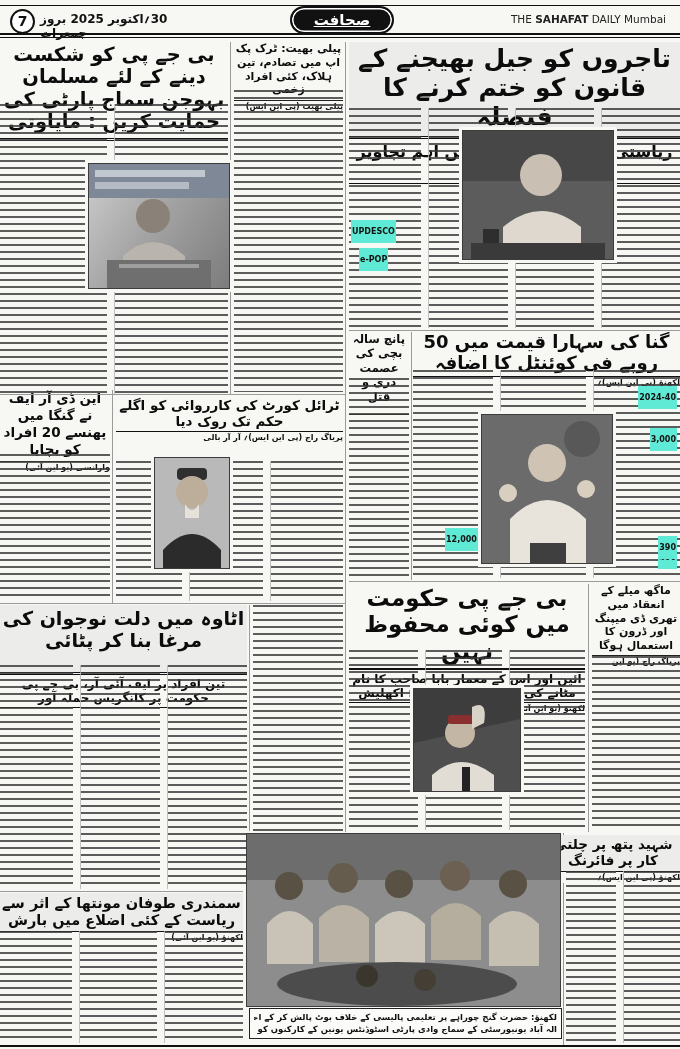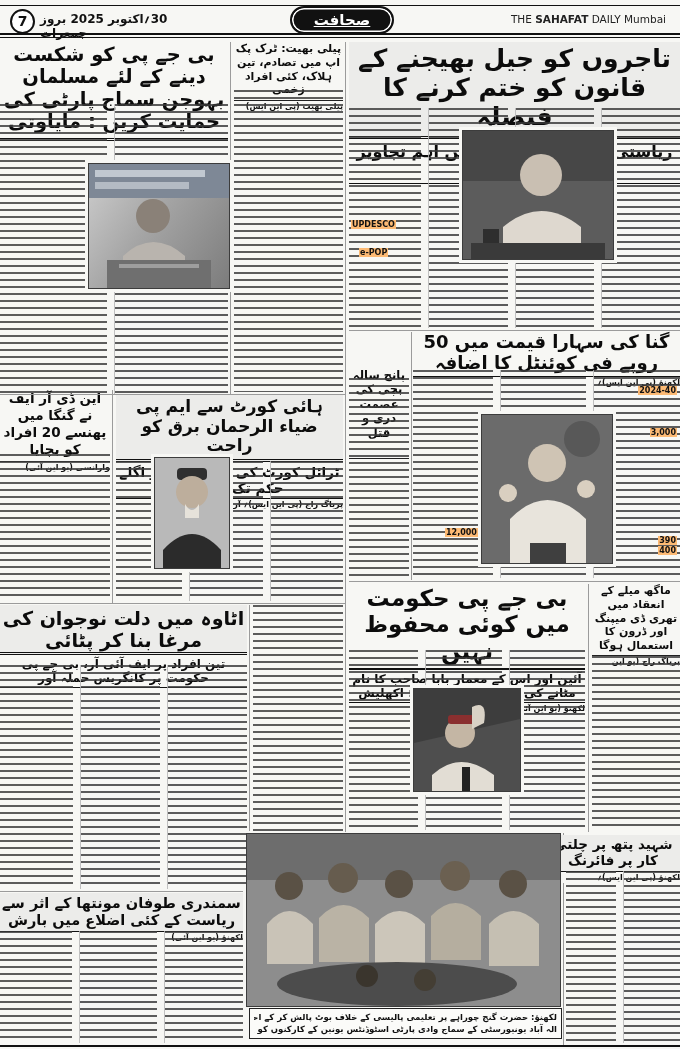--- a/index.html
+++ b/index.html
@@ -10,21 +10,21 @@
   .hl{color:#0c0c0c;font-weight:bold;text-align:center;line-height:1.15;}
   .band{background:#ececea;}
   .rule{background:#111;}
   .grayrule{background:#9b9b9b;}
   .cols{display:flex;gap:7px;height:100%;}
   .col{flex:1;position:relative;background:repeating-linear-gradient(to bottom,#3a3a3a 0 1.7px,rgba(0,0,0,0) 1.7px 7px);opacity:.82;}
   .col + .col{border-left:1px solid #b5b5b5;padding-left:6px;}
   .body-wrap{position:absolute;overflow:hidden;}
   .dateline{direction:rtl;font-size:8px;color:#111;text-align:right;height:11px;line-height:11px;overflow:hidden;font-weight:bold;background:#f7f7f4;}
   .photo{position:absolute;border:1px solid #3c3c3c;background:linear-gradient(125deg,#cfcfcf 0%,#a5a5a5 45%,#7c7c7c 100%);box-shadow:0 0 0 3px #f7f7f4;overflow:hidden;z-index:3;}
-  .embed{position:absolute;z-index:4;font-size:8px;font-weight:bold;color:#111;background:#fdba74;padding:0 1px;line-height:9px;}
+  .embed{position:absolute;z-index:4;font-size:8px;font-weight:bold;color:#111;background:#5eead4;padding:7px 1px;line-height:9px;}
   .subhead{font-weight:bold;color:#0c0c0c;text-align:center;direction:rtl;}
   .minihead{font-weight:bold;color:#0c0c0c;text-align:center;direction:rtl;line-height:1.25;}
   .capbox{border:1.5px solid #222;background:#fbfbf9;direction:rtl;text-align:center;font-weight:bold;color:#111;padding:2px 4px;z-index:5;}
   .capbox div{font-size:8.5px;line-height:1.45;white-space:nowrap;overflow:hidden;}
   #masthead{background:#111;color:#fff;border-radius:14px;border:2px solid #111;box-shadow:inset 0 0 0 1.5px #fff;font-weight:bold;}
   .pgnum{border:2.2px solid #111;border-radius:50%;color:#111;font-weight:bold;text-align:center;background:#fff;}
 </style>
 </head>
 <body>
 
@@ -96,21 +96,21 @@
         <rect x="0" y="0" width="150" height="50" fill="#474747"></rect>
         <circle cx="78" cy="44" r="21" fill="#c9bfb2"></circle>
         <path d="M40 96 Q78 64 118 96 L118 128 L40 128 Z" fill="#ded8cf"></path>
         <rect x="20" y="98" width="16" height="30" fill="#2e2e2e"></rect>
         <rect x="8" y="112" width="134" height="16" fill="#3a3a3a"></rect>
       </svg>
     </div>
   </section>
 
   <section class="abs" style="left:349px;top:332px;width:60px;height:248px;">
-    <div class="minihead" style="font-size:11.5px;border-bottom:1px solid #222;padding-bottom:18px;margin-top:36px;">پانچ سالہ بچی کی عصمت دری و قتل</div>
+    <div class="minihead" style="font-size:11.5px;border-bottom:1px solid #222;padding-bottom:10px;">پانچ سالہ بچی کی عصمت دری و قتل</div>
     <div class="body-wrap" style="left:0;top:46px;width:60px;height:200px;">
       <div class="cols">
           <div class="col"></div>
         </div>
     </div>
   </section>
 
   <section class="abs" style="left:413px;top:332px;width:267px;height:248px;">
     <div class="hl rtl" style="font-size:18px;border-bottom:1.4px solid #111;padding-bottom:3px;">گنا کی سہارا قیمت میں 50 روپے فی کوئنٹل کا اضافہ</div>
     <div class="dateline">لکھنؤ (پی این ایس)؍</div>
@@ -144,21 +144,20 @@
     <div class="dateline">وارانسی (یو این آئی)</div>
     <div class="body-wrap" style="left:0;top:64px;width:110px;height:146px;">
       <div class="cols">
           <div class="col"></div>
         </div>
     </div>
   </section>
   <div class="abs grayrule" style="left:112px;top:390px;width:1px;height:213px;"></div>
 
   <section class="abs" style="left:116px;top:395px;width:227px;height:208px;">
-    <div class="hl rtl band" style="font-size:17px;padding:2px 0 3px;border-bottom:3px double #111;">ہائی کورٹ سے ایم پی ضیاء الرحمان برق کو راحت</div>
     <div class="subhead" style="font-size:13.5px;padding:2px 0;border-bottom:1.2px solid #111;">ٹرائل کورٹ کی کارروائی کو اگلے حکم تک روک دیا</div>
     <div class="dateline">پریاگ راج (پی این ایس)؍ آر آر بالی</div>
     <div class="body-wrap" style="left:0;top:66px;width:227px;height:140px;">
       <div class="cols">
         <div class="col"></div>
         <div class="col"></div>
         <div class="col"></div>
       </div>
     </div>
     <div class="photo" style="left:38px;top:62px;width:74px;height:110px;">
@@ -201,21 +200,21 @@
     <div class="minihead" style="font-size:11px;border-bottom:1px solid #222;padding-bottom:2px;">ماگھ میلے کے انعقاد میں تھری ڈی میپنگ اور ڈرون کا استعمال ہوگا</div>
     <div class="dateline">پریاگ راج (یو این آئی)</div>
     <div class="body-wrap" style="left:0;top:72px;width:88px;height:174px;">
       <div class="cols">
           <div class="col"></div>
         </div>
     </div>
   </section>
 
   <section class="abs" style="left:0;top:605px;width:247px;height:286px;">
-    <div class="hl rtl band" style="font-size:19px;padding:3px 0 0;border-bottom:3px double #111;">اٹاوہ میں دلت نوجوان کی مرغا بنا کر پٹائی</div>
+    <div class="hl rtl band" style="font-size:19px;padding:3px 0 20px;border-bottom:3px double #111;">اٹاوہ میں دلت نوجوان کی مرغا بنا کر پٹائی</div>
     <div class="subhead" style="font-size:12px;padding:2px 0;border-bottom:1.2px solid #111;">تین افراد پر ایف آئی آر، بی جے پی حکومت پر کانگریس حملہ آور</div>
     <div class="body-wrap" style="left:0;top:60px;width:247px;height:224px;">
       <div class="cols">
         <div class="col"></div>
         <div class="col"></div>
         <div class="col"></div>
       </div>
     </div>
   </section>
 

